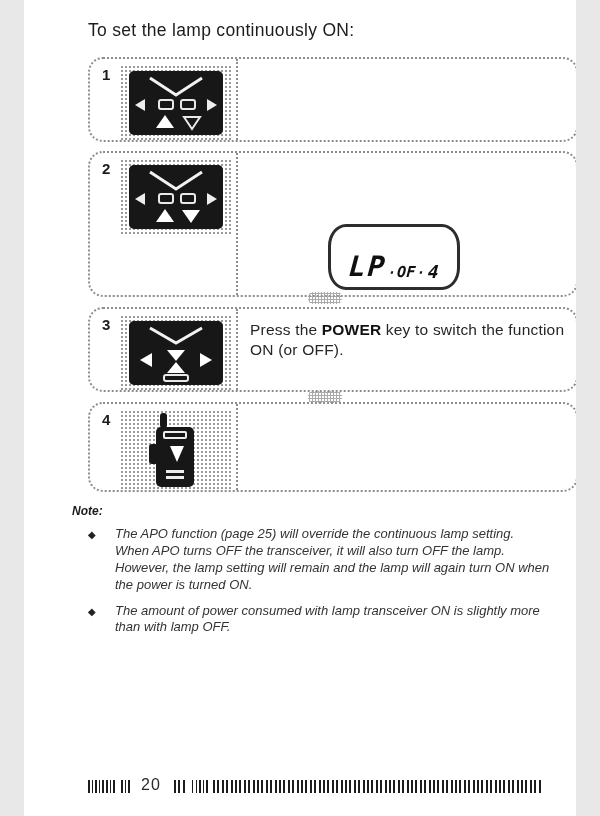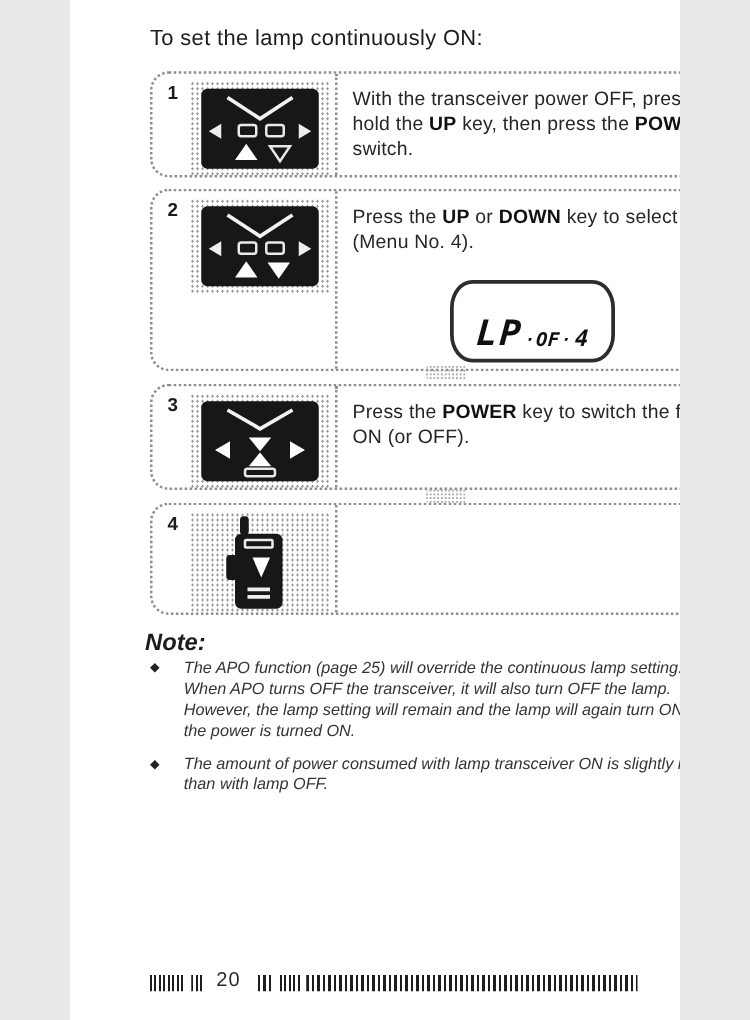--- a/index.html
+++ b/index.html
@@ -1,18 +1,18 @@
 <!DOCTYPE html>
 <html><head>
 <meta charset="utf-8">
 <style>
   * { margin:0; padding:0; box-sizing:border-box; }
   html,body { background:#e8e8e8; }
   .page {
-    position:relative; width:488px; height:816px; margin:0 auto;
+    position:relative; width:552px; height:816px; margin:0 auto;
     background:#ffffff; overflow:hidden;
     font-family:"Liberation Sans", sans-serif; color:#222;
   }
   .title {
     position:absolute; left:64px; top:20px;
     font-size:17.5px; letter-spacing:.3px; color:#1c1c1c;
   }
   
   .step-box {
     position:absolute; left:64px; width:490px;
@@ -47,22 +47,22 @@
   .seg {
     font-family:"DejaVu Sans Mono", monospace; font-weight:bold; font-style:italic;
     color:#101010; line-height:1; transform:skewX(-4deg);
   }
   .seg-main { font-size:28px; letter-spacing:2px; }
   .seg-dot  { font-size:13px; margin:0 1px 2px; }
   .seg-sub  { font-size:15px; margin-bottom:1px; }
   .seg-num  { font-size:18px; margin-left:2px; }
   
   .note-heading {
-    position:absolute; left:60px; top:504px;
-    font-size:19px; font-weight:bold; font-style:italic; color:#1c1c1c;
+    position:absolute; left:48px; top:504px;
+    font-size:12px; font-weight:bold; font-style:italic; color:#1c1c1c;
   }
   .note-list { position:absolute; left:64px; top:526px; width:462px; }
   .note-item {
     display:flex; gap:13px; margin-bottom:9px;
     font-style:italic; font-size:13px; line-height:1.3; color:#333;
   }
   .note-marker { flex:0 0 14px; font-size:10px; padding-top:2px; font-style:normal; color:#222; }
   
   .artifact {
     position:absolute; width:34px; height:12px; border-radius:5px;
@@ -100,40 +100,38 @@
           <polyline points="22,8 48,25 74,8" fill="none" stroke="#f2f2f2" stroke-width="3"></polyline>
           <rect x="31" y="30" width="14" height="9" rx="2" fill="none" stroke="#e9e9e9" stroke-width="2"></rect>
           <rect x="53" y="30" width="14" height="9" rx="2" fill="none" stroke="#e9e9e9" stroke-width="2"></rect>
           <polygon points="7,35 17,29 17,41" fill="#ededed"></polygon>
           <polygon points="89,35 79,29 79,41" fill="#ededed"></polygon>
           <polygon points="28,58 37,45 46,58" fill="#ffffff"></polygon>
           <polygon points="56,47 72,47 64,59" fill="none" stroke="#e9e9e9" stroke-width="2"></polygon>
         </svg>
       </div>
     </div>
-    <div class="step-text"><span>With the transceiver power OFF, press and hold the </span><b>UP</b><span> key, then press the </span><b>POWER</b><span> switch.</span></div>
   </div>
 
   <div class="step-box" style="top:151px; height:146px;">
     <div class="step-left">
       <div class="step-num">2</div>
       <div class="step-figure">
         <svg width="96" height="66" viewBox="0 0 96 66">
           <rect x="1" y="1" width="94" height="64" rx="5" fill="#171717"></rect>
           <polyline points="22,8 48,25 74,8" fill="none" stroke="#f2f2f2" stroke-width="3"></polyline>
           <rect x="31" y="30" width="14" height="9" rx="2" fill="none" stroke="#e9e9e9" stroke-width="2"></rect>
           <rect x="53" y="30" width="14" height="9" rx="2" fill="none" stroke="#e9e9e9" stroke-width="2"></rect>
           <polygon points="7,35 17,29 17,41" fill="#ededed"></polygon>
           <polygon points="89,35 79,29 79,41" fill="#ededed"></polygon>
           <polygon points="28,58 37,45 46,58" fill="#ffffff"></polygon>
           <polygon points="54,46 72,46 63,59" fill="#ffffff"></polygon>
         </svg>
       </div>
     </div>
-    <div class="step-text"><span>Press the </span><b>UP</b><span> or </span><b>DOWN</b><span> key to select "LP" (Menu No. 4).</span></div>
     <div class="step-text" style="top:58px;">
       <div class="lcd">
         <span class="seg seg-main">LP</span>
         <span class="seg seg-dot">·</span>
         <span class="seg seg-sub">OF</span>
         <span class="seg seg-dot">·</span>
         <span class="seg seg-num">4</span>
       </div>
     </div>
   </div>

